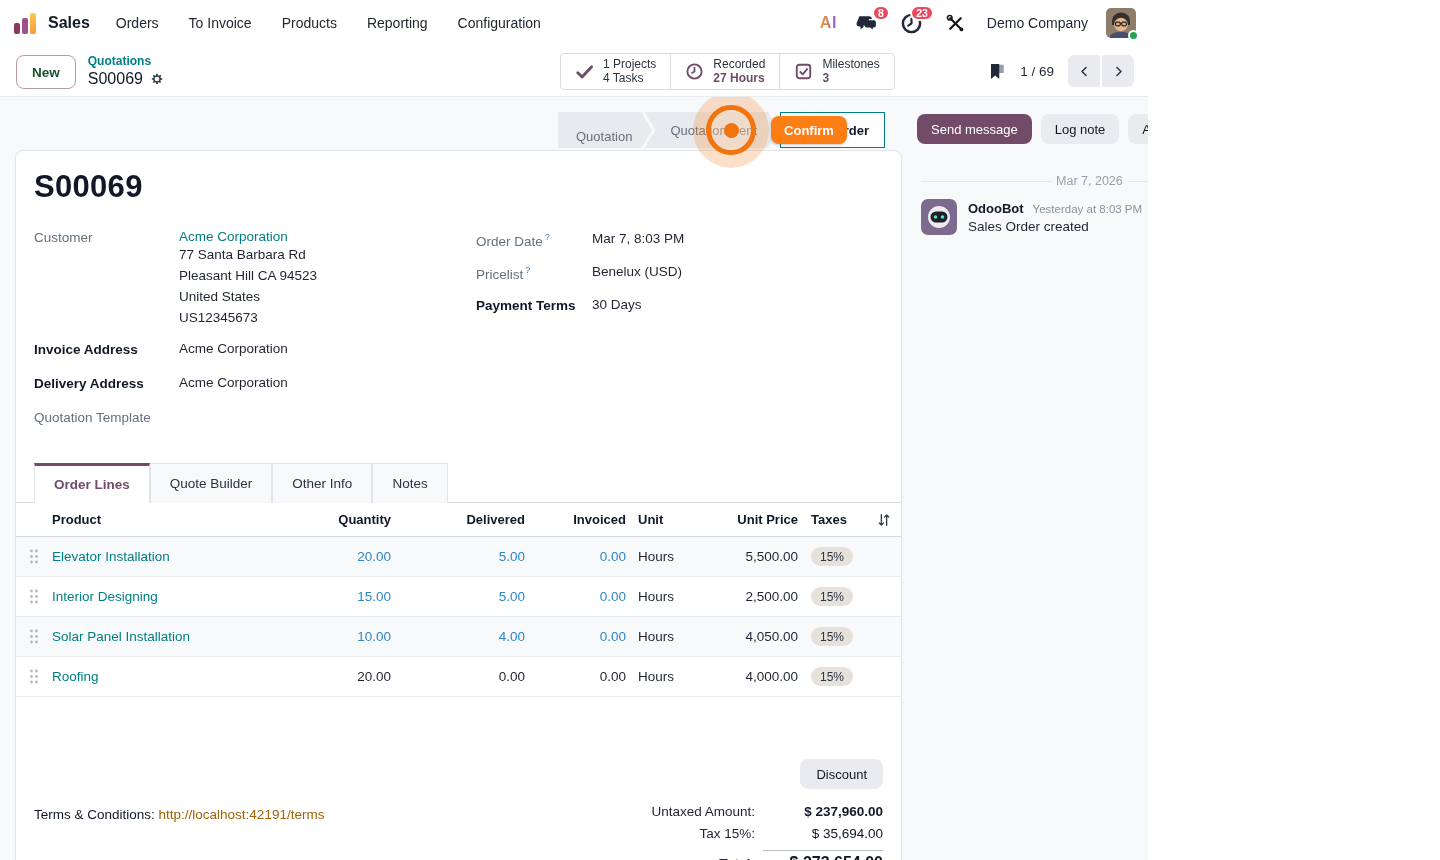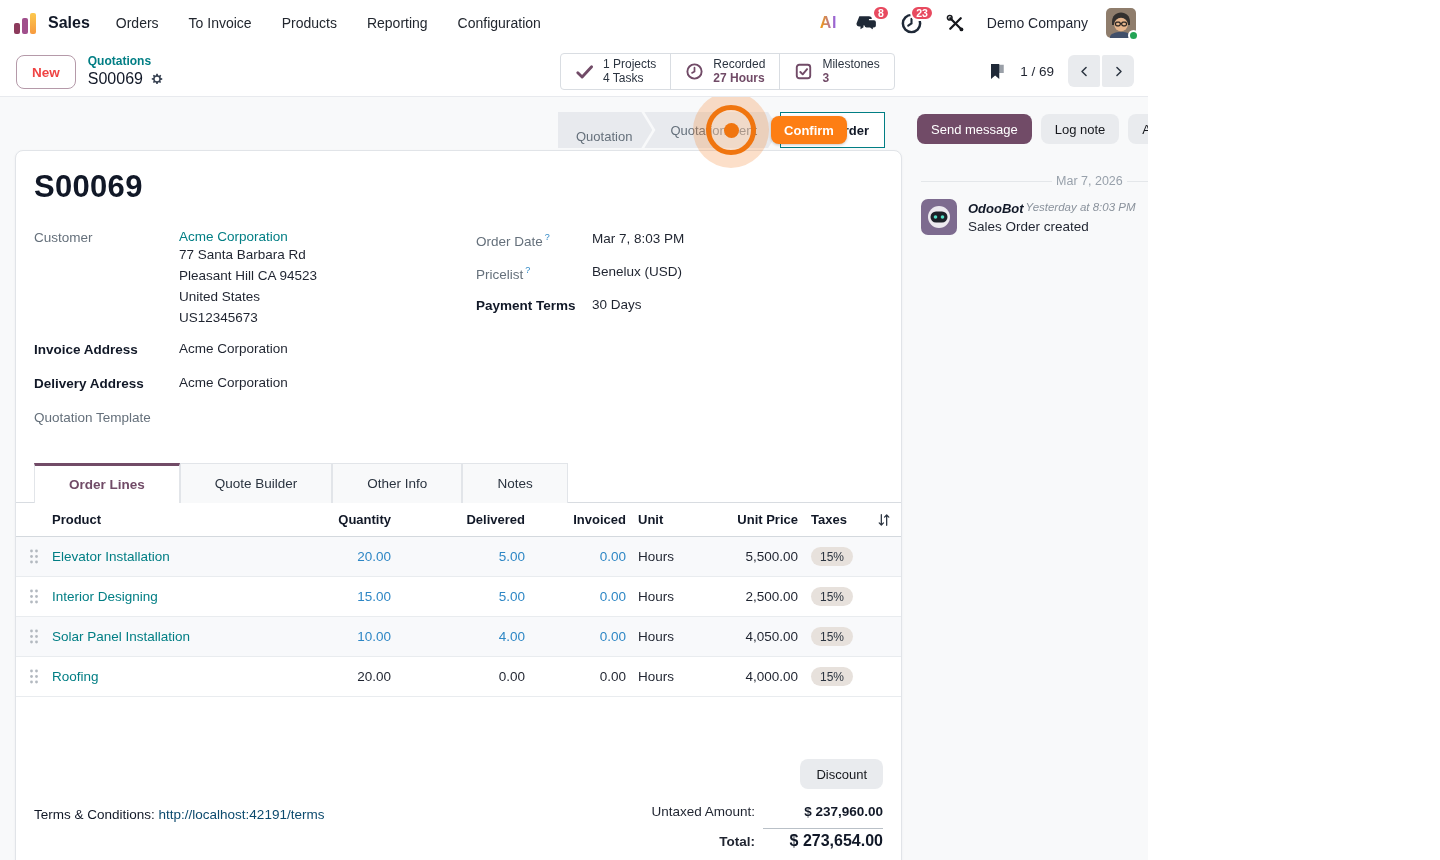--- a/index.html
+++ b/index.html
@@ -31,21 +31,21 @@
   .company-name { font-size:14px; color:#1f2430; cursor:pointer; }
   .avatar-wrap { position:relative; width:30px; height:30px; cursor:pointer; }
   .status-dot { position:absolute; right:-3px; bottom:-3px; width:11px; height:11px; border-radius:50%;
                 background:#23a455; border:2px solid #fff; }
 
   
   .controlbar { position:absolute; top:46px; left:0; right:0; height:51px; background:#fff;
                 border-bottom:1px solid #e8eaee; }
   .cb-left { position:absolute; left:16px; top:8px; display:flex; align-items:flex-start; gap:12px; }
   .btn-new { height:34px; padding:0 15px; border:1px solid #b59aa9; border-radius:8px; background:#fff;
-             color:#ef4444; font-size:13.5px; font-weight:600; cursor:pointer; margin-top:1px; }
+             color:#14532d; font-size:13.5px; font-weight:600; cursor:pointer; margin-top:1px; }
   .crumbs { display:flex; flex-direction:column; line-height:1.25; }
   .crumb-parent { font-size:12px; color:#017e84; font-weight:600; cursor:pointer; }
   .crumb-current { font-size:16px; color:#111827; display:flex; align-items:center; gap:7px; }
   .gear-btn { display:inline-flex; cursor:pointer; }
   .statgroup { position:absolute; left:560px; top:7px; height:37px; display:flex; background:#fff;
                border:1px solid #d9dde2; border-radius:4px; overflow:hidden; }
   .statbtn { display:flex; align-items:center; gap:9px; padding:0 14px; cursor:pointer; border-right:1px solid #d9dde2; }
   .statbtn:last-child { border-right:none; }
   .stat-lines { display:flex; flex-direction:column; line-height:1.15; }
   .stat-l1 { font-size:12px; color:#2b3440; }
@@ -99,21 +99,21 @@
   .fields-right .flabel { width:116px; flex:0 0 116px; }
   .flabel.bold { color:#111827; font-weight:700; }
   .fvalue { font-size:13.5px; color:#1f2430; }
   .fvalue.link { color:#017e84; cursor:pointer; }
   .addr-line { font-size:13.5px; color:#1f2430; line-height:21px; }
   .help-sup { color:#2e87c5; font-size:9px; vertical-align:super; margin-left:2px; }
 
   
   .tabs { position:absolute; left:0; top:312px; width:100%; height:40px; display:flex; padding-left:18px;
           border-bottom:1px solid #d8dce1; }
-  .tab { height:40px; display:flex; align-items:center; padding:0 34px; font-size:13.5px; color:#2b3440;
+  .tab { height:40px; display:flex; align-items:center; padding:0 19px; font-size:13.5px; color:#2b3440;
          background:#f8f9fa; border:1px solid #e2e5e9; border-bottom:none; cursor:pointer; }
   .tab.active { background:#fff; color:#714b67; font-weight:600; border-top:3px solid #714b67;
                 position:relative; }
   .tab.active::after { content:""; position:absolute; left:0; right:0; bottom:-1px; height:1px; background:#fff; }
 
   
   .olines { position:absolute; left:0; top:352px; width:100%; }
   .orow { display:flex; align-items:center; height:40px; border-bottom:1px solid #e9ecef; }
   .orow.head { height:34px; border-bottom:1px solid #d4d9de; }
   .orow.tint { background:#f8f9fb; }
@@ -135,21 +135,21 @@
   .line-links { display:flex; align-items:center; height:42px; padding-left:36px; border-bottom:1px solid #e2e5e9;
                 font-size:13.5px; }
   .line-links span { color:#017e84; cursor:pointer; margin-right:25px; }
   .line-links .catalog { margin-left:26px; }
 
   
   .btn-discount { position:absolute; right:18px; top:608px; height:30px; padding:3px 16px; background:#e9ebee;
                   border:none; border-radius:8px; font-size:13px; color:#16181d; cursor:pointer;
                   font-family:"Liberation Sans",sans-serif; }
   .terms { position:absolute; left:18px; top:656px; font-size:13.5px; color:#111827; }
-  .terms a { color:#0c4a6e; text-decoration:none; cursor:pointer; }
+  .terms a { color:#a16207; text-decoration:none; cursor:pointer; }
   .totals { position:absolute; right:18px; top:653px; width:280px; font-size:13.5px; }
   .trow { display:flex; justify-content:flex-end; align-items:baseline; height:22px; }
   .tlabel { color:#1f2430; margin-right:10px; }
   .tvalue { width:118px; text-align:right; color:#111827; }
   .trow.bold .tvalue, .trow.bold .tlabel { font-weight:700; }
   .trow.tax .tvalue, .trow.tax .tlabel { font-weight:400; }
   .tdivider { margin:2px 0 3px auto; width:120px; border-top:1px solid #b9c0c7; }
   .trow.grand { height:26px; }
   .trow.grand .tvalue { font-size:16px; font-weight:700; }
   .trow.grand .tlabel { font-weight:700; }
@@ -158,21 +158,21 @@
   .chatter { position:absolute; left:917px; top:0; width:523px; bottom:0; }
   .chatter-head { position:absolute; left:0; right:0; top:17px; display:flex; align-items:center; gap:9px; }
   .chatter-icons { position:absolute; right:18px; top:0; height:30px; display:flex; align-items:center; gap:17px; }
   .cicon { cursor:pointer; display:flex; align-items:center; }
   .follower-count { color:#017e84; font-size:10px; vertical-align:super; margin-left:1px; font-weight:600; }
   .date-divider { position:absolute; left:4px; right:25px; top:77px; display:flex; align-items:center; gap:4px; }
   .date-divider .line { flex:1; border-top:1px solid #e4e7ea; }
   .date-divider .dtext { font-size:12.5px; color:#98a1ab; }
   .message { position:absolute; left:4px; top:102px; display:flex; gap:11px; }
   .msg-body-wrap { display:flex; flex-direction:column; gap:3px; padding-top:2px; }
-  .msg-meta { display:flex; align-items:flex-start; gap:2px;font-style:italic; }
+  .msg-meta { display:flex; align-items:center; gap:9px; }
   .msg-author { font-size:13px; font-weight:700; color:#111827; }
   .msg-time { font-size:11.5px; color:#8a929c; }
   .msg-text { font-size:13.5px; color:#1f2430; }
 </style>
 </head>
 <body>
 
 <div class="page">
 
   <header class="topnav">
@@ -488,20 +488,24 @@
       <div class="terms">
         <span>Terms &amp; Conditions:</span>
         <a>http://localhost:42191/terms</a>
       </div>
 
       <div class="totals">
         <div class="trow bold">
           <span class="tlabel" style="font-weight:400">Untaxed Amount:</span>
           <span class="tvalue">$ 237,960.00</span>
         </div>
+        <div class="trow tax">
+          <span class="tlabel">Tax 15%:</span>
+          <span class="tvalue">$ 35,694.00</span>
+        </div>
         <div class="tdivider"></div>
         <div class="trow grand">
           <span class="tlabel">Total:</span>
           <span class="tvalue">$ 273,654.00</span>
         </div>
       </div>
     </div>
 
     <div class="chatter">
       <div class="chatter-head">

